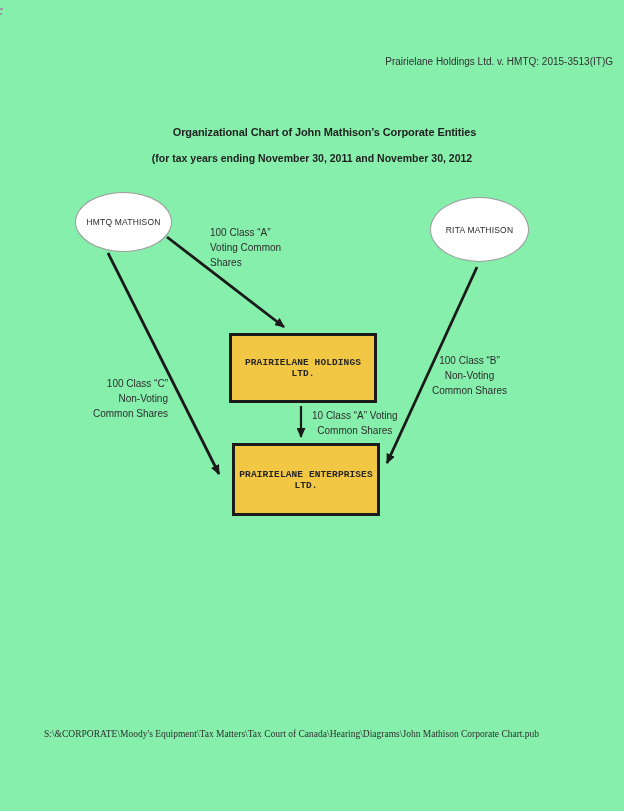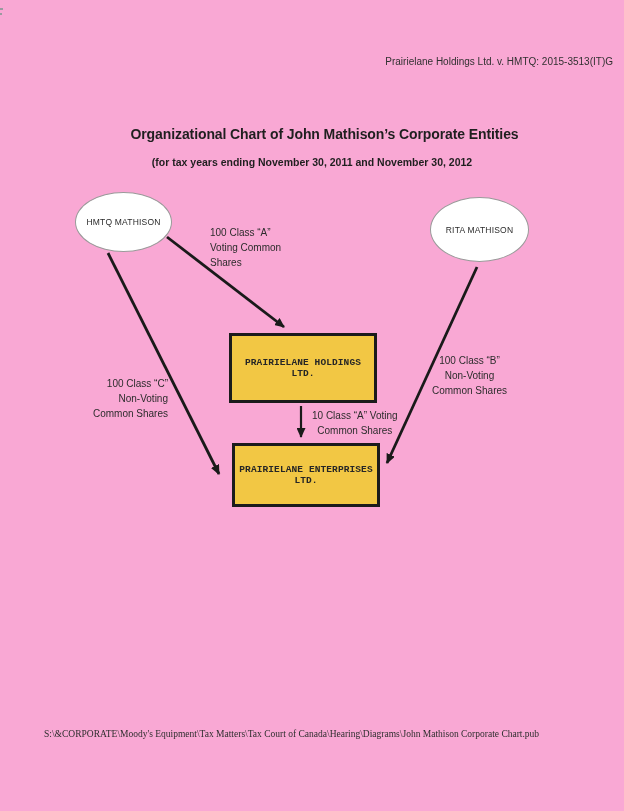--- a/index.html
+++ b/index.html
@@ -1,35 +1,35 @@
 <!DOCTYPE html>
 <html><head>
 <meta charset="utf-8">
 <style>
   * { margin:0; padding:0; box-sizing:border-box; }
   html,body { background:#e8e8e8; }
   .page {
     position:relative;
     width:624px; height:811px;
-    background:#f9a8d4;
+    background:#86efac;
     margin:0 auto;
     overflow:hidden;
     font-family:"Liberation Sans", sans-serif;
     color:#262626;
   }
   .speck { position:absolute; background:#9a9aa0; }
   .citations {
     position:absolute; top:50px; right:11px;
     text-align:right;
     font-size:10px; line-height:23px;
     color:#303030;
   }
   .title-block { position:absolute; top:126px; left:0; width:100%; text-align:center; }
   .title {
-    font-size:14px; font-weight:bold; letter-spacing:-0.1px; color:#1f1f1f;padding-left:25px;
+    font-size:11px; font-weight:bold; letter-spacing:-0.1px; color:#1f1f1f;padding-left:25px;
   }
   .subtitle {
     margin-top:14px;
     font-size:10.5px; font-weight:bold; color:#1f1f1f;
   }
   .ellipse {
     position:absolute;
     border:1px solid var(--ellipse-border, #9a9a9a);
     border-radius:50%;
     display:flex; align-items:center; justify-content:center;
@@ -41,21 +41,21 @@
   .node-box {
     position:absolute;
     background:var(--box-fill, #F2C744);
     border:3px solid var(--box-border, #1b1b1b);
     display:flex; align-items:center; justify-content:center;
     font-size:9.5px; font-weight:bold; letter-spacing:0.1px; color:#262626;
     text-align:center;
     font-family:Liberation Mono, monospace;
   }
   .box-holdings { left:229px; top:333px; width:148px; height:70px; }
-  .box-enterprises { left:232px; top:443px; width:148px; height:64px; }
+  .box-enterprises { left:232px; top:443px; width:148px; height:73px; }
   .edge-label {
     position:absolute;
     font-size:10px; line-height:15px; color:#2c2c2c;
   }
   .edge-label span { display:block; }
   .label-a { left:210px; top:225px; text-align:left; }
   .label-b { left:432px; top:353px; text-align:center; }
   .label-c { left:80px;  top:376px; width:88px; text-align:right; }
   .label-d { left:312px; top:408px; text-align:center; }
   .arrow-layer { position:absolute; left:0; top:0; width:624px; height:811px; pointer-events:none; }

